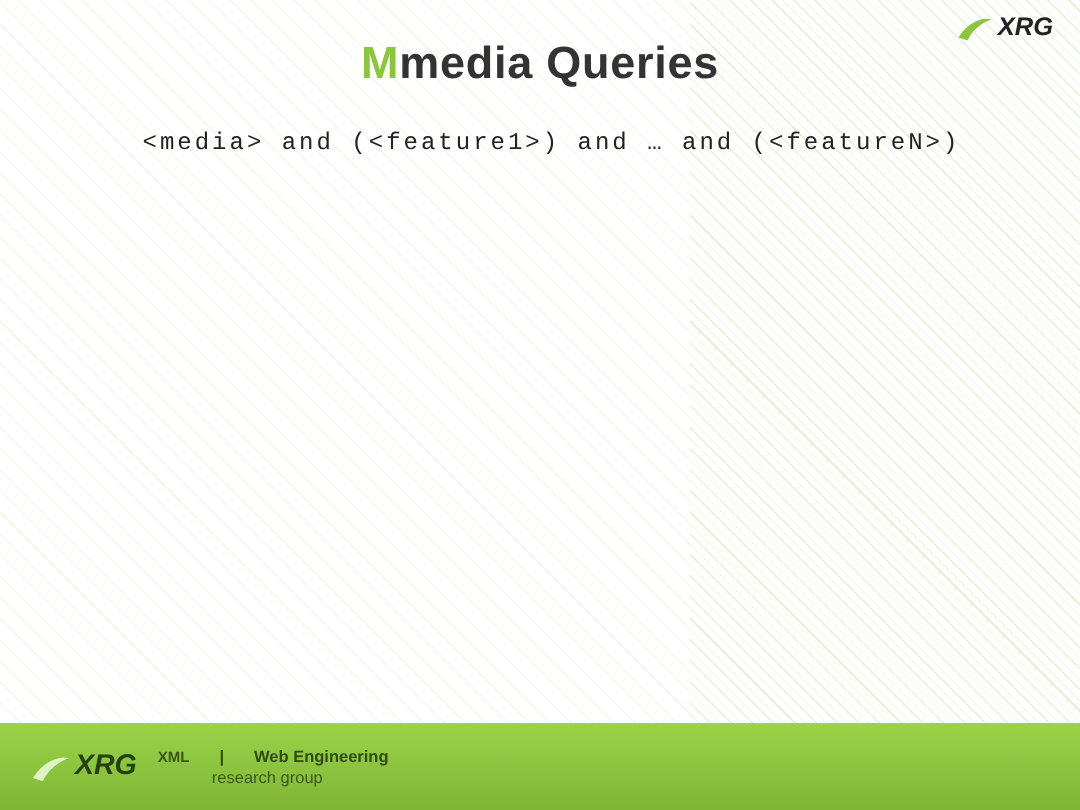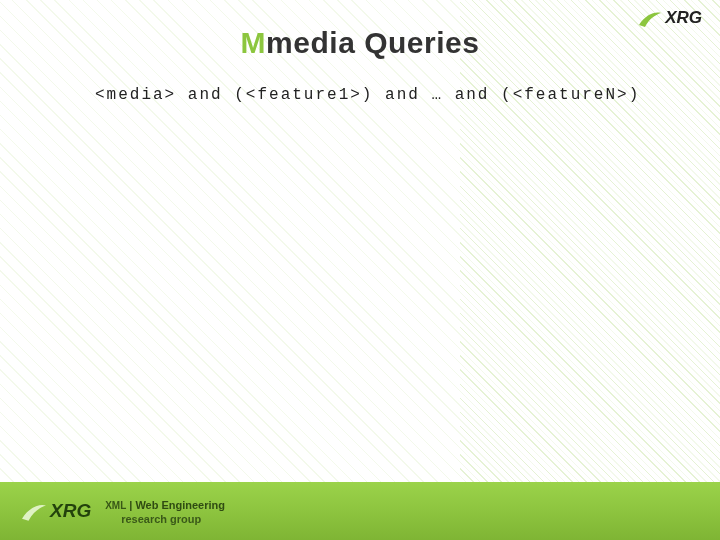--- a/index.html
+++ b/index.html
@@ -52,23 +52,23 @@
   .footer-inner{
     display:flex;align-items:center;height:100%;
     padding-left:22px;gap:14px;
   }
   .footer-text{
     display:flex;flex-direction:column;gap:2px;
     transform:translateY(1px);
   }
   .footer-line1,.footer-line2{
     font-size:11px;color:#2f4b12;font-weight:600;
-    display:flex;align-items:baseline;gap:3px;
+    display:flex;align-items:baseline;gap:20px;
   }
-  .footer-line2{font-weight:700;color:#3a5919;margin-left:16px}
+  .footer-line2{font-weight:400;color:#3a5919;margin-left:36px}
   .xml-prefix{font-size:10px;opacity:.9}
   .xrg-mark{display:flex;align-items:center;gap:4px}
   .xrg-glyph{font-weight:900;font-style:italic}
 </style>
 </head>
 <body>
 
 <div class="hatch"></div>
 <div class="hatch-right"></div>
 

